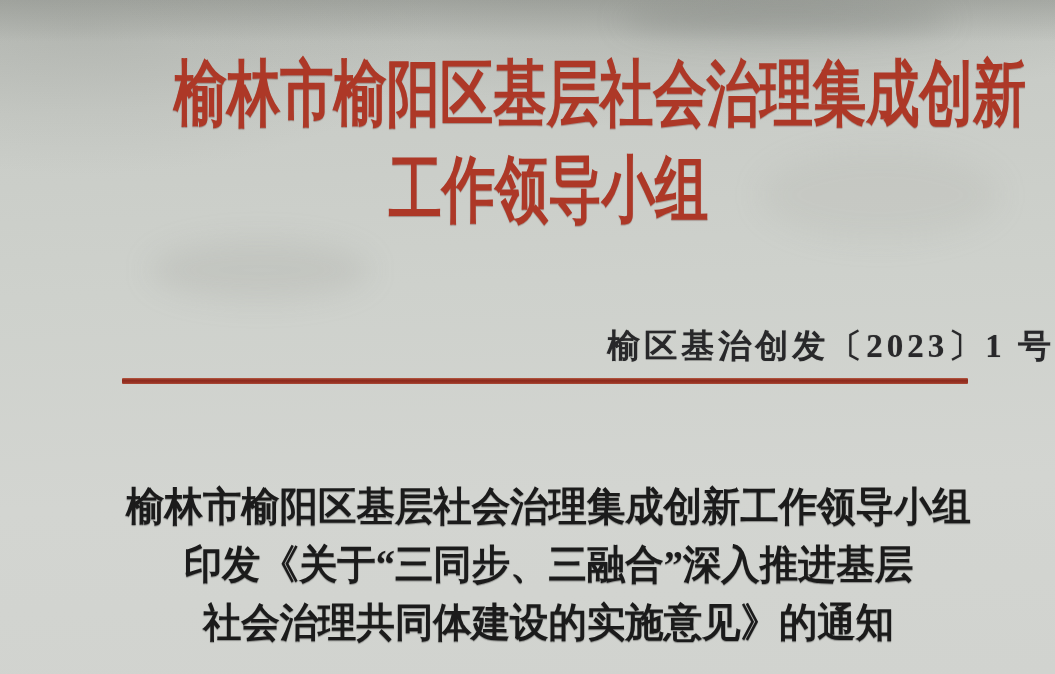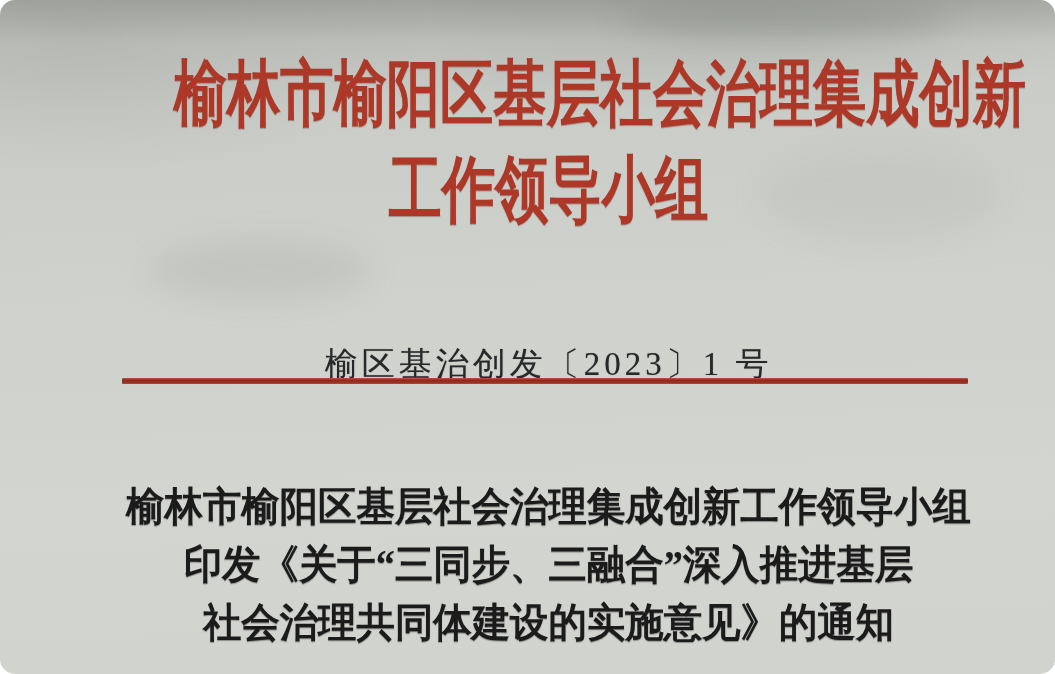--- a/index.html
+++ b/index.html
@@ -14,21 +14,20 @@
   
   .photo {
     position: relative;
     width: 1055px;
     height: 674px;
     background:
       radial-gradient(90% 45% at 62% -8%, rgba(118,121,114,0.30), rgba(118,121,114,0) 60%),
       radial-gradient(60% 40% at 8% 4%, rgba(110,113,107,0.18), rgba(110,113,107,0) 55%),
       linear-gradient(178deg, #bfc2bd 0%, #c9ccc7 16%, #ced1cc 42%, #d3d5d1 72%, #d1d3cf 100%);
     overflow: hidden;
-    border-radius: 15px;
   }
 
   
   .top-shade {
     position: absolute;
     top: 0; left: 0; right: 0;
     height: 42px;
     background: linear-gradient(to bottom, rgba(104,107,101,0.28), rgba(104,107,101,0));
     pointer-events: none;
   }
@@ -65,26 +64,26 @@
     line-height: 96px;
     transform: scaleX(0.74);
     transform-origin: 50% 0;
     text-shadow: 0 1px 1px rgba(88, 26, 16, 0.35);
     white-space: nowrap;
   }
   .org-title .line { display: block; }
 
   .doc-number {
     position: absolute;
-    top: 344px;
+    top: 326px;
     width: 100%;
-    text-align: center;
+    text-align: right;
     font-size: 33px;
     line-height: 40px;
-    font-weight: 400;
+    font-weight: 700;
     color: #28282a;
     letter-spacing: 4px;
     text-shadow: 0 0 1px rgba(20,20,20,0.35);
     white-space: nowrap;
   }
 
   .red-divider {
     position: absolute;
     top: 378px;
     left: 80px;            

